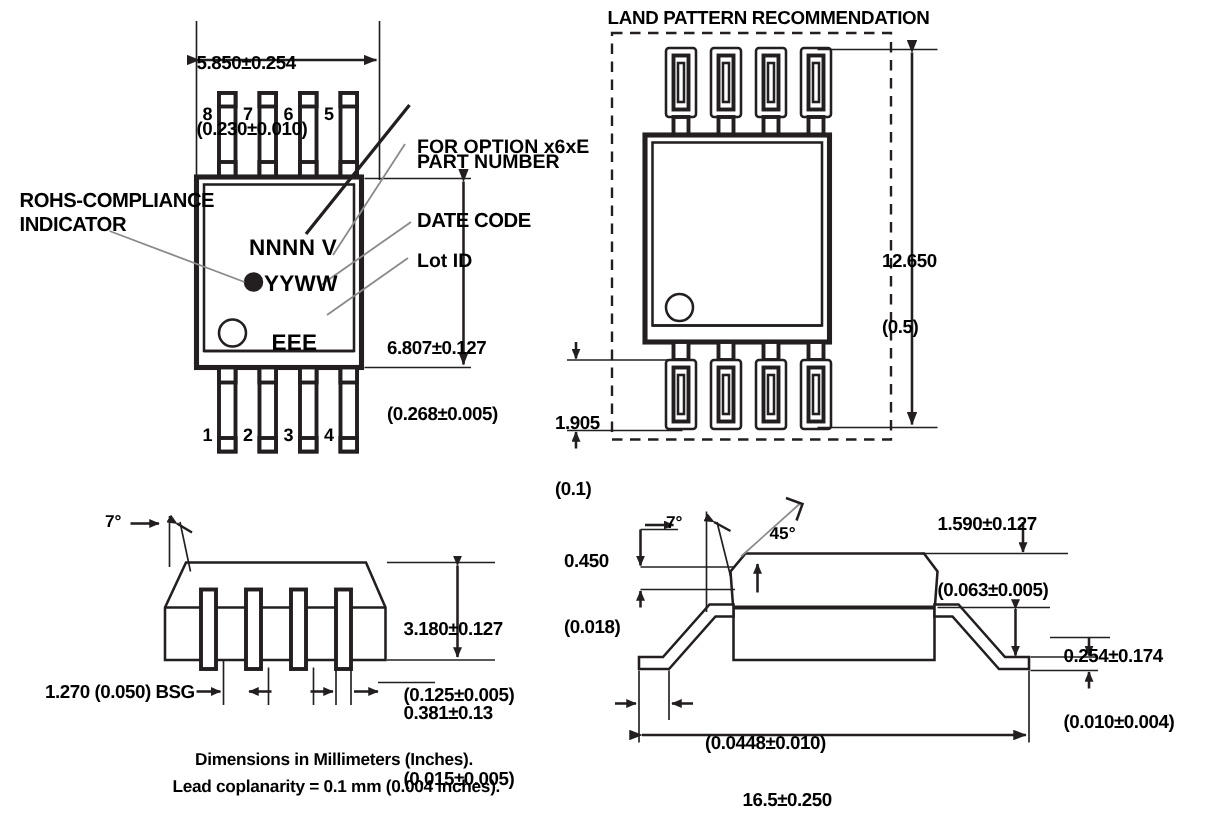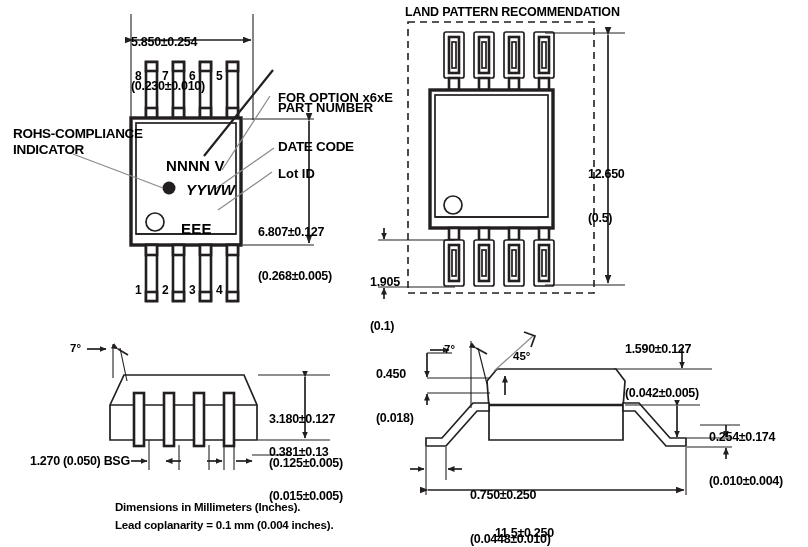--- a/index.html
+++ b/index.html
@@ -243,21 +243,21 @@
 <div class="txt pin" style="left:162px;top:69px;">7</div>
 <div class="txt pin" style="left:189px;top:69px;">6</div>
 <div class="txt pin" style="left:216px;top:69px;">5</div>
 
 <div class="txt pin" style="left:135px;top:283px;">1</div>
 <div class="txt pin" style="left:162px;top:283px;">2</div>
 <div class="txt pin" style="left:189px;top:283px;">3</div>
 <div class="txt pin" style="left:216px;top:283px;">4</div>
 
 <div class="txt mark" style="left:166px;top:157px;">NNNN V</div>
-<div class="txt mark" style="left:186px;top:181px;font-style:italic;">YYWW</div>
+<div class="txt mark" style="left:176px;top:181px;">YYWW</div>
 <div class="txt mark" style="left:181px;top:220px;">EEE</div>
 
 <div class="txt lbl" style="left:13px;top:126px;width:120px;">ROHS-COMPLIANCE
 INDICATOR</div>
 <div class="txt lblplain" style="left:278px;top:64px;margin-top:36px;">PART NUMBER</div>
 <div class="txt lblplain" style="left:278px;top:90px;">FOR OPTION x6xE</div>
 <div class="txt lbl" style="left:278px;top:139px;">DATE CODE</div>
 <div class="txt small" style="left:278px;top:166px;">Lot ID</div>
 
 <div class="txt ttl" style="left:405px;top:5px;">LAND PATTERN RECOMMENDATION</div>
@@ -268,49 +268,48 @@
 <div class="txt dimL" style="left:370px;top:245px;width:48px;">
   <div>1.905</div>
   <div>(0.1)</div>
 </div>
 
 <div class="txt ang" style="left:70px;top:342px;">7°</div>
 <div class="txt dimL" style="left:269px;top:382px;width:110px;">
   <div>3.180±0.127</div>
   <div>(0.125±0.005)</div>
 </div>
-<div class="txt dimL" style="left:269px;top:415px;width:110px;">
+<div class="txt dimL" style="left:269px;top:438px;width:110px;">
   <div>0.381±0.13</div>
   <div>(0.015±0.005)</div>
 </div>
 <div class="txt dimL" style="left:30px;top:454px;">1.270 (0.050) BSG</div>
 
-<div class="txt note" style="left:115px;top:501px;text-align:center;">Dimensions in Millimeters (Inches).</div>
+<div class="txt note" style="left:130px;top:501px;text-align:center;">Dimensions in Millimeters (Inches).</div>
 <div class="txt note" style="left:115px;top:519px;">Lead coplanarity = 0.1 mm (0.004 inches).</div>
 
 <div class="txt dimL" style="left:376px;top:337px;width:62px;">
   <div>0.450</div>
   <div>(0.018)</div>
 </div>
 <div class="txt ang" style="left:444px;top:343px;">7°</div>
 <div class="txt ang" style="left:513px;top:350px;">45°</div>
 
 <div class="txt dim" style="left:625px;top:312px;width:116px;">
   <div>1.590±0.127</div>
-  <div>(0.042±0.005)</div>
+  <div>(0.063±0.005)</div>
 </div>
 
 <div class="txt dimL" style="left:709px;top:400px;width:100px;">
   <div>0.254±0.174</div>
   <div>(0.010±0.004)</div>
 </div>
 
 <div class="txt dim" style="left:470px;top:458px;width:130px;">
-  <div>0.750±0.250</div>
   <div>(0.0448±0.010)</div>
 </div>
 
 <div class="txt dim" style="left:495px;top:496px;width:130px;">
-  <div>11.5±0.250</div>
+  <div>16.5±0.250</div>
   
 </div>
 
 </div>
 
 </body></html>

